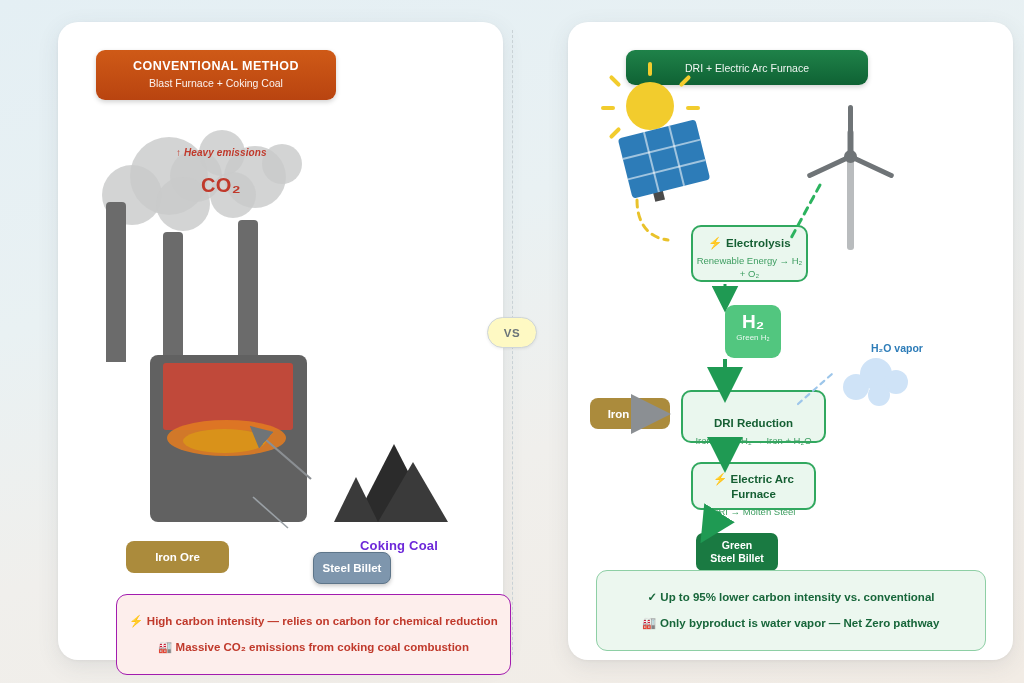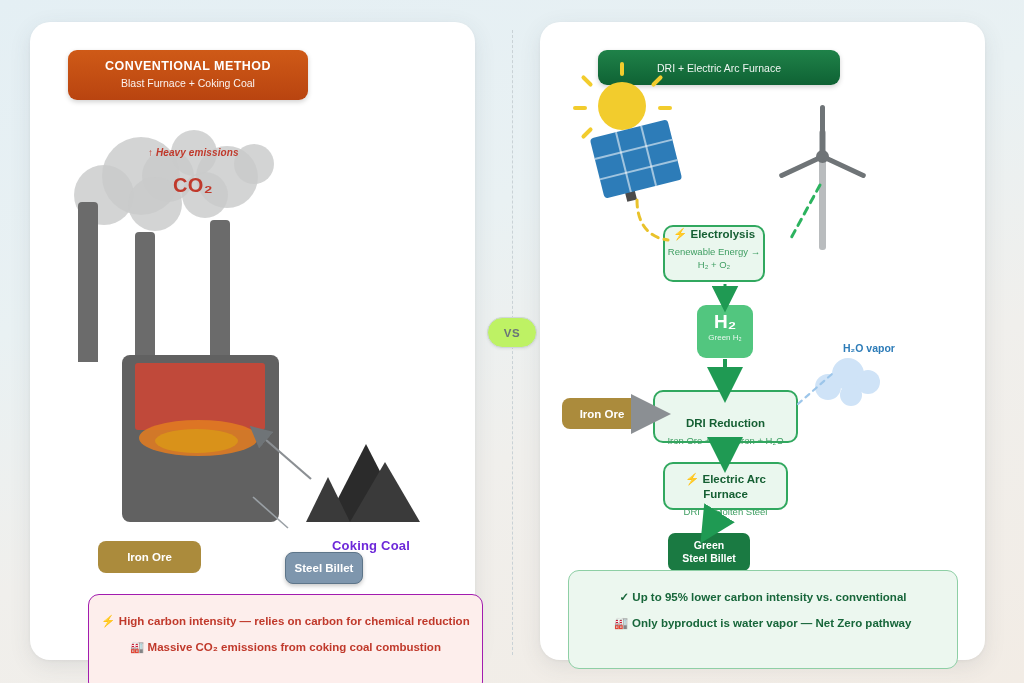--- a/index.html
+++ b/index.html
@@ -21,20 +21,21 @@
 
   
   .card {
     position: absolute;
     top: 22px;
     width: 445px;
     height: 638px;
     background: #ffffff;
     border-radius: 20px;
     box-shadow: 0 6px 22px rgba(60,70,80,.10), 0 1px 3px rgba(60,70,80,.06);
+    margin-left: 28px;
   }
   .card-left  { left: 30px; }
   .card-right { left: 540px; }
 
   
   .method-header {
     position: absolute;
     border-radius: 9px;
     text-align: center;
     color: #fff;
@@ -114,21 +115,21 @@
   }
   .coking-label {
     position: absolute; left: 302px; top: 516px;
     font-size: 13px; font-weight: bold; color: #6d28d9;
     letter-spacing: .2px; white-space: nowrap;
   }
 
   
   .callout {
     position: absolute; border-radius: 11px; text-align: center;
-    padding: 13px 10px 32px;
+    padding: 13px 10px 14px;
   }
   .callout-red {
     left: 58px; top: 572px; width: 395px;
     background: #fdeeec; border: 1px solid #a21caf;
   }
   .callout-green {
     left: 568px; top: 570px; width: 390px;
     background: #ecf7ef; border: 1px solid #8ecfa5;
   }
   .callout-line {
@@ -140,21 +141,21 @@
 
   
   .divider {
     position: absolute; left: 512px; top: 30px;
     width: 0; height: 625px;
     border-left: 1px dashed #c9d2d6;
   }
   .vs-badge {
     position: absolute; left: 487px; top: 317px;
     width: 50px; height: 31px; border-radius: 16px;
-    background: #bef264; border: 1px solid #cfd6d9;
+    background: #fef9c3; border: 1px solid #cfd6d9;
     display: flex; align-items: center; justify-content: center;
     font-size: 11.5px; font-weight: bold; color: #6a7479;
     letter-spacing: .7px;
     box-shadow: 0 1px 3px rgba(0,0,0,.07);
   }
 
   
   .sun {
     position: absolute; left: 598px; top: 82px;
     width: 48px; height: 48px; border-radius: 50%; background: #f2cc2d;
@@ -310,21 +311,21 @@
       <div class="sp-line-h" style="left:0;top:20px;width:80px;height:2px;"></div>
       <div class="sp-line-h" style="left:0;top:41px;width:80px;height:2px;"></div>
     </div>
 
     <div class="turbine-mast" style="left:279px;top:108px;"></div>
     <div class="turbine-hub" style="left:276px;top:128px;"></div>
     <div class="blade" style="left:280px;top:132px;width:5px;height:54px;transform:rotate(180deg);"></div>
     <div class="blade" style="left:280px;top:132px;width:5px;height:50px;transform:rotate(-65deg);"></div>
     <div class="blade" style="left:280px;top:132px;width:5px;height:50px;transform:rotate(65deg);"></div>
 
-    <div class="green-box" style="left:123px;top:203px;width:102px;height:57px;">
+    <div class="green-box" style="left:123px;top:203px;width:117px;height:57px;padding-top:9px;">
       <div class="gb-title">⚡ Electrolysis</div>
       <div class="gb-sub">Renewable Energy → H₂ + O₂</div>
     </div>
 
     <div class="h2-badge" style="left:157px;top:283px;">
       <div class="h2-main">H₂</div>
       <div class="h2-sub">Green H₂</div>
     </div>
 
     <div class="vapor" style="left:275px;top:352px;width:26px;height:26px;"></div>

